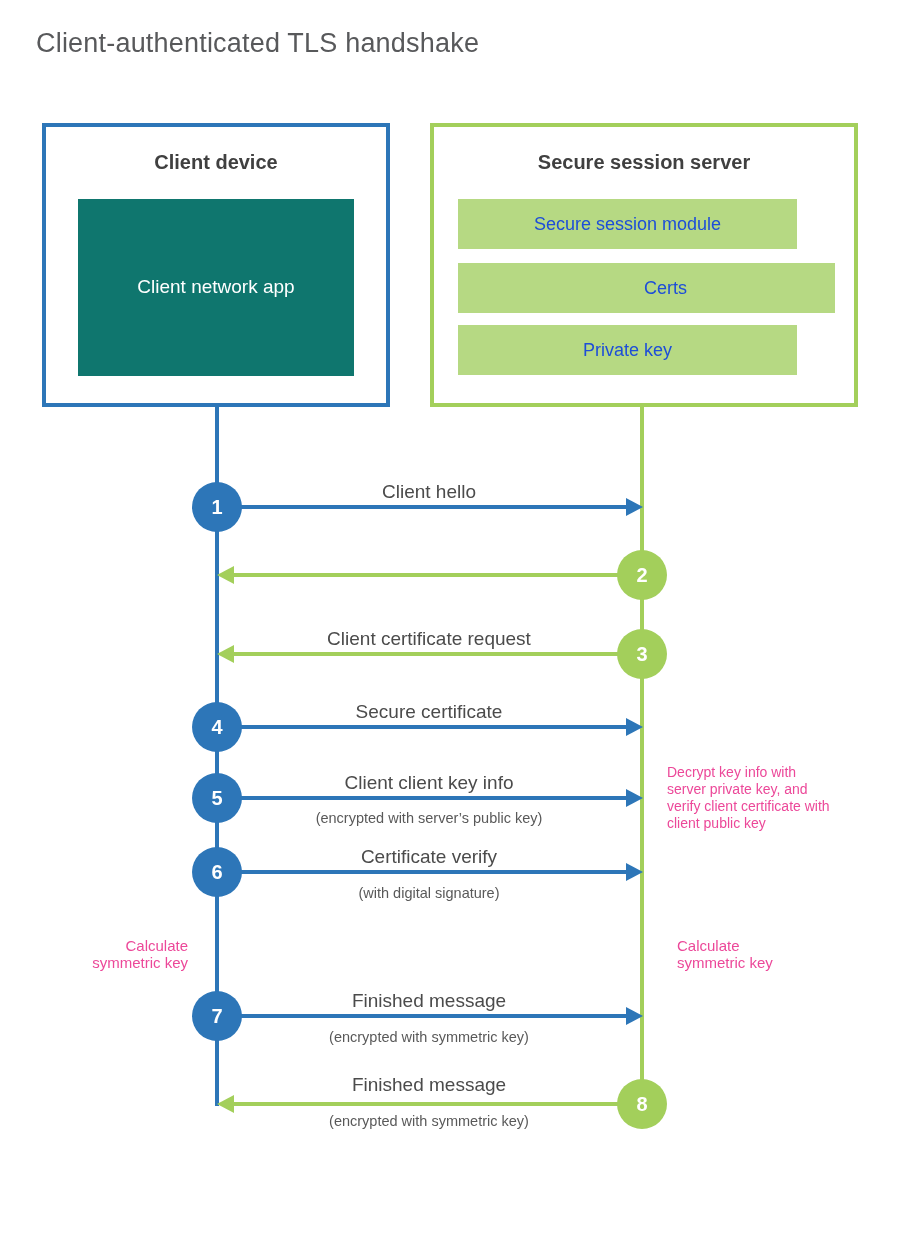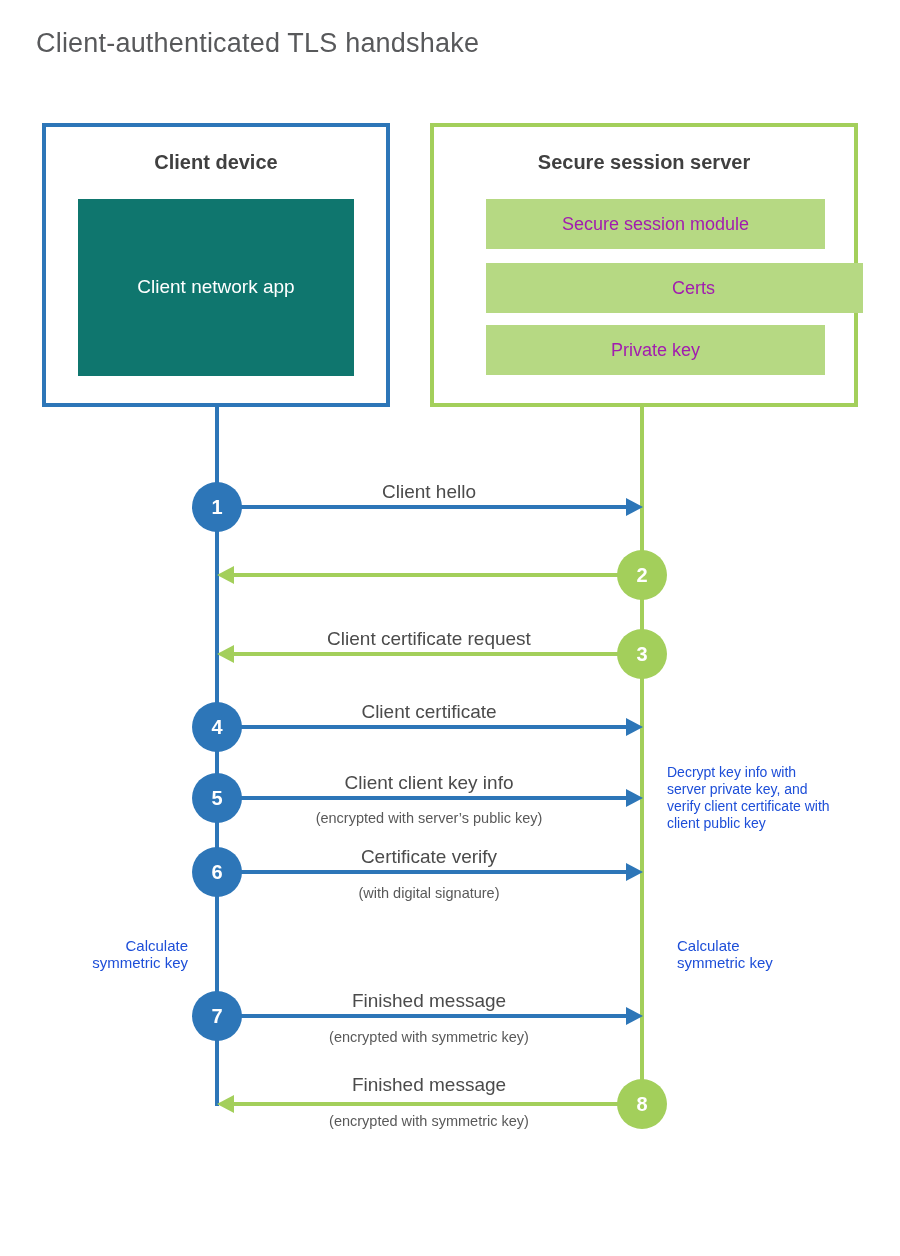--- a/index.html
+++ b/index.html
@@ -11,22 +11,22 @@
 
   
   .entity-box{position:absolute;top:123px;height:284px;box-sizing:border-box;background:#fff;}
   .box-blue{left:42px;width:348px;border:4px solid #2d76b8;}
   .box-green{left:430px;width:428px;border:4px solid #a3cf5b;}
   .box-title{position:absolute;left:0;top:24px;width:100%;text-align:center;
     font-size:20px;font-weight:bold;color:#404040;}
   .app-rect{position:absolute;left:32px;top:72px;width:276px;height:177px;background:#0f766e;
     display:flex;align-items:center;justify-content:center;}
   .app-rect .app-label{width:190px;text-align:center;color:#ffffff;font-size:19px;line-height:1.5;}
-  .module-bar{position:absolute;left:52px;width:339px;height:50px;background:#b6d983;
-    display:flex;align-items:center;justify-content:center;color:#a21caf;font-size:18px;}
+  .module-bar{position:absolute;left:24px;width:339px;height:50px;background:#b6d983;
+    display:flex;align-items:center;justify-content:center;color:#1d4ed8;font-size:18px;}
 
   
   .vline{position:absolute;width:4px;z-index:1;}
   .vline-blue{left:215px;top:405px;height:701px;background:#2d76b8;}
   .vline-green{left:640px;top:405px;height:699px;background:#a3cf5b;}
 
   
   .hline{position:absolute;height:4px;z-index:2;}
   .hline-blue{background:#2d76b8;}
   .hline-green{background:#a3cf5b;}
@@ -40,21 +40,21 @@
     display:flex;align-items:center;justify-content:center;color:#ffffff;
     font-size:20px;font-weight:bold;}
   .c-blue{background:#2d76b8;}
   .c-green{background:#a3cf5b;}
 
   
   .step-label{position:absolute;left:229px;width:400px;text-align:center;
     font-size:19px;color:#4b4b4b;z-index:4;}
   .step-sub{position:absolute;left:229px;width:400px;text-align:center;
     font-size:14.5px;color:#595959;z-index:4;}
-  .side-note{position:absolute;font-size:14px;line-height:17px;color:#1d4ed8;z-index:4;}
+  .side-note{position:absolute;font-size:14px;line-height:17px;color:#ec4899;z-index:4;}
 </style>
 </head>
 <body>
 
 <div id="page">
 
   <div class="page-title">Client-authenticated TLS handshake</div>
 
   <div class="entity-box box-blue">
     <div class="box-title">Client device</div>
@@ -80,21 +80,21 @@
 
   <div class="hline hline-green" style="left:234px;width:409px;top:573px;"></div>
   <div class="arrowhead head-left" style="left:217px;top:566px;"></div>
   <div class="circle c-green" style="left:617px;top:550px;">2</div>
 
   <div class="step-label" style="top:628px;">Client certificate request</div>
   <div class="hline hline-green" style="left:234px;width:409px;top:652px;"></div>
   <div class="arrowhead head-left" style="left:217px;top:645px;"></div>
   <div class="circle c-green" style="left:617px;top:629px;">3</div>
 
-  <div class="step-label" style="top:701px;">Client certificate</div>
+  <div class="step-label" style="top:701px;">Secure certificate</div>
   <div class="hline hline-blue" style="left:217px;width:409px;top:725px;"></div>
   <div class="arrowhead head-right" style="left:626px;top:718px;"></div>
   <div class="circle c-blue" style="left:192px;top:702px;">4</div>
 
   <div class="step-label" style="top:772px;">Client client key info</div>
   <div class="hline hline-blue" style="left:217px;width:409px;top:796px;"></div>
   <div class="arrowhead head-right" style="left:626px;top:789px;"></div>
   <div class="circle c-blue" style="left:192px;top:773px;">5</div>
   <div class="step-sub" style="top:810px;">(encrypted with server’s public key)</div>
 

